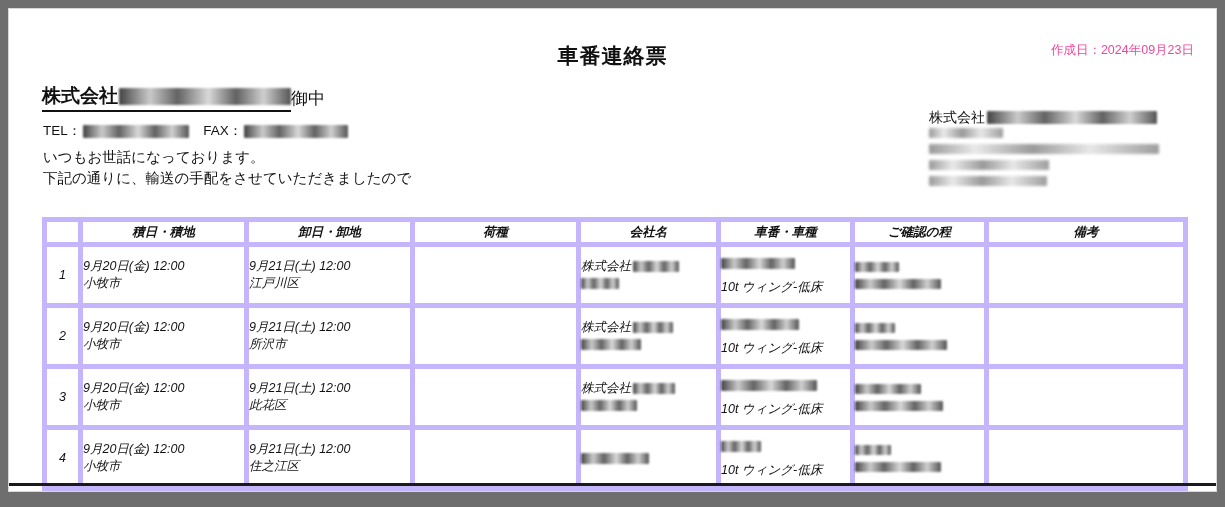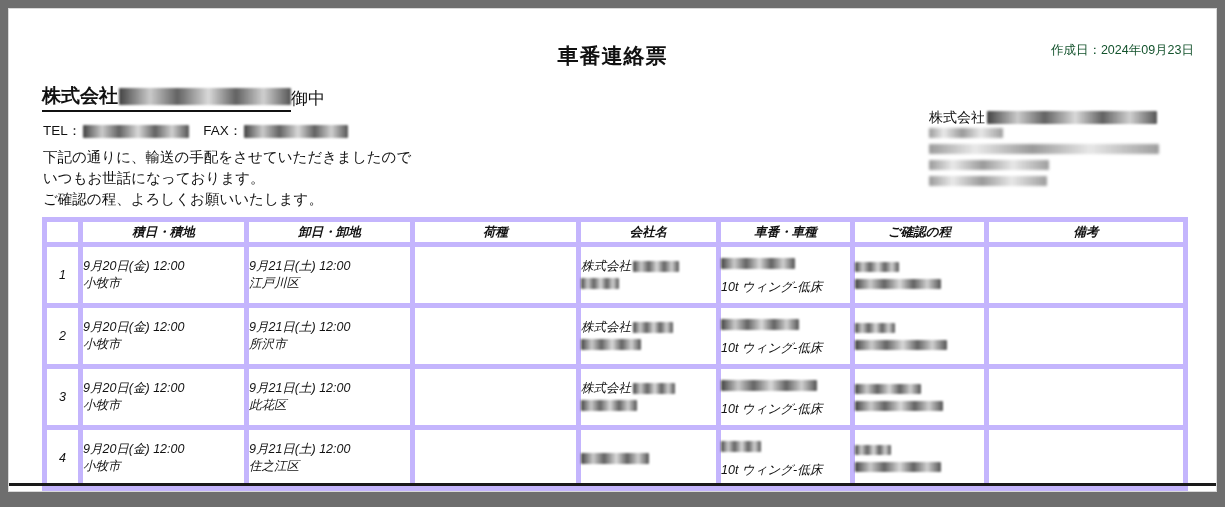--- a/index.html
+++ b/index.html
@@ -49,21 +49,21 @@
     font-size: 21px;
     font-weight: bold;
     color: #111;
     letter-spacing: 1px;
   }
   .created-date {
     position: absolute;
     right: 22px;
     top: 33px;
     font-size: 12.5px;
-    color: #14532d;
+    color: #ec4899;
   }
 
   .addressee {
     position: absolute;
     left: 33px;
     top: 74px;
     display: flex;
     align-items: flex-end;
   }
   .addressee-name {
@@ -195,23 +195,22 @@
 
     <div class="contact-line">
       <span class="lbl">TEL：</span>
       <span class="rd" style="width:106px;height:13px;"></span>
       <span class="gap"></span>
       <span class="lbl">FAX：</span>
       <span class="rd" style="width:104px;height:13px;"></span>
     </div>
 
     <div class="greeting">
+      <div>いつもお世話になっております。</div>
       <div>下記の通りに、輸送の手配をさせていただきましたので</div>
-      <div>いつもお世話になっております。</div>
-      <div>ご確認の程、よろしくお願いいたします。</div>
     </div>
 
     <div class="sender">
       <div class="sender-row">
         <span class="sender-corp">株式会社</span>
         <span class="rd" style="width:170px;height:13px;margin-left:2px;"></span>
       </div>
       <div class="sender-row">
         <span class="rd light" style="width:74px;height:10px;"></span>
       </div>

